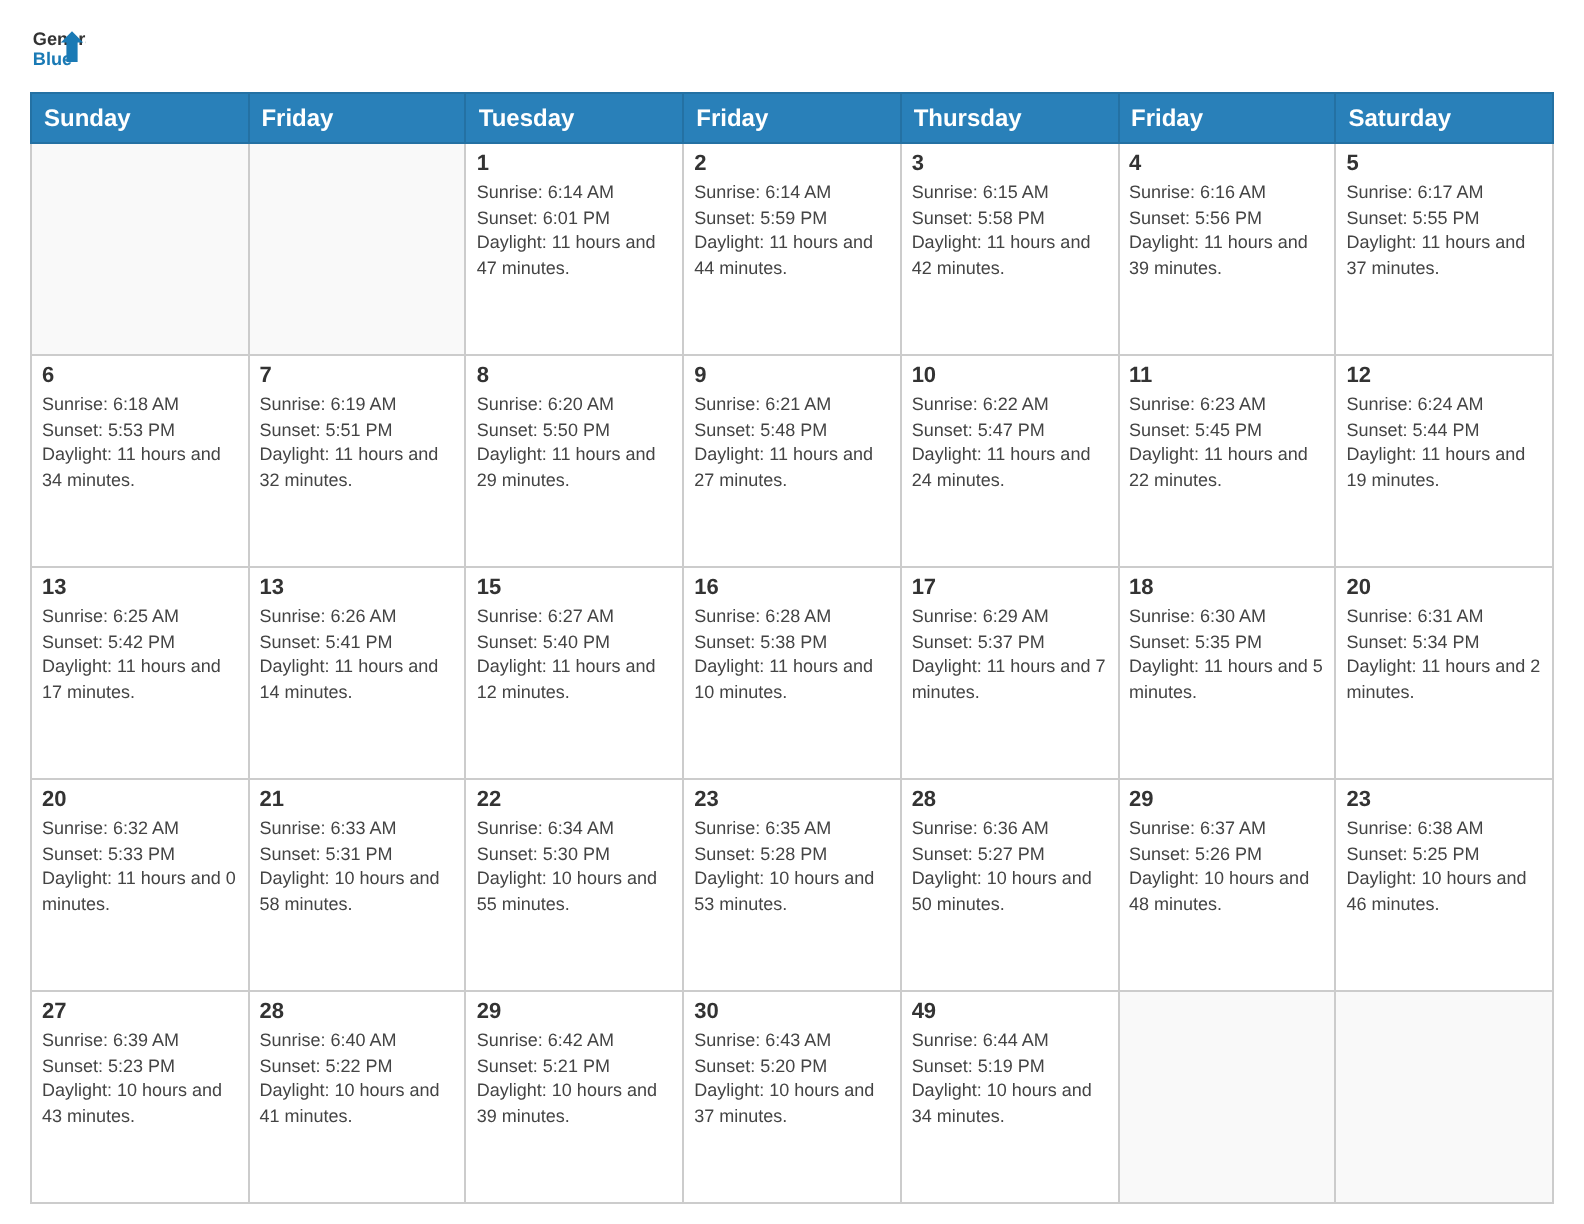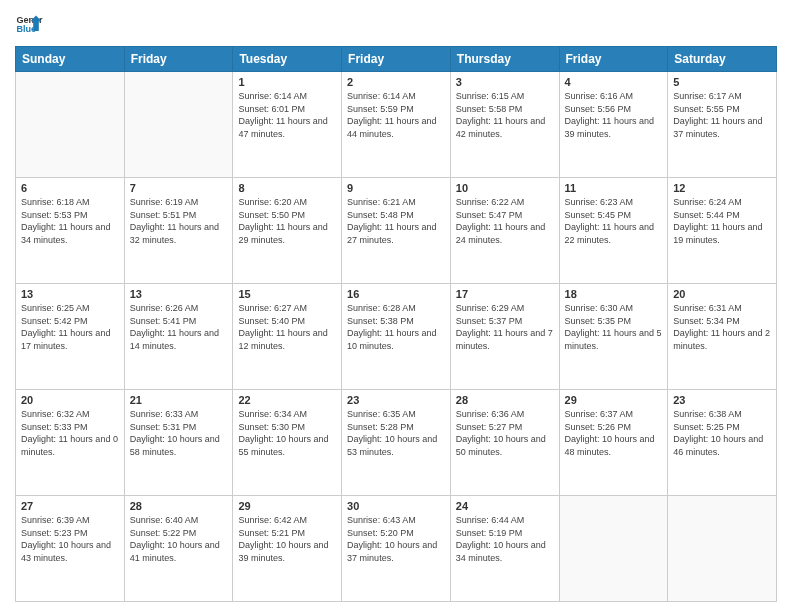--- a/index.html
+++ b/index.html
@@ -243,21 +243,21 @@
           </td>
           <td>
             <span class="day-number">29</span>
             <div class="cell-text">Sunrise: 6:42 AM<br>Sunset: 5:21 PM<br>Daylight: 10 hours and 39 minutes.</div>
           </td>
           <td>
             <span class="day-number">30</span>
             <div class="cell-text">Sunrise: 6:43 AM<br>Sunset: 5:20 PM<br>Daylight: 10 hours and 37 minutes.</div>
           </td>
           <td>
-            <span class="day-number">24</span>
+            <span class="day-number">49</span>
             <div class="cell-text">Sunrise: 6:44 AM<br>Sunset: 5:19 PM<br>Daylight: 10 hours and 34 minutes.</div>
           </td>
           <td class="empty"></td>
           <td class="empty"></td>
         </tr>
       </tbody>
   </table>
 </div>
 
 </body></html>

